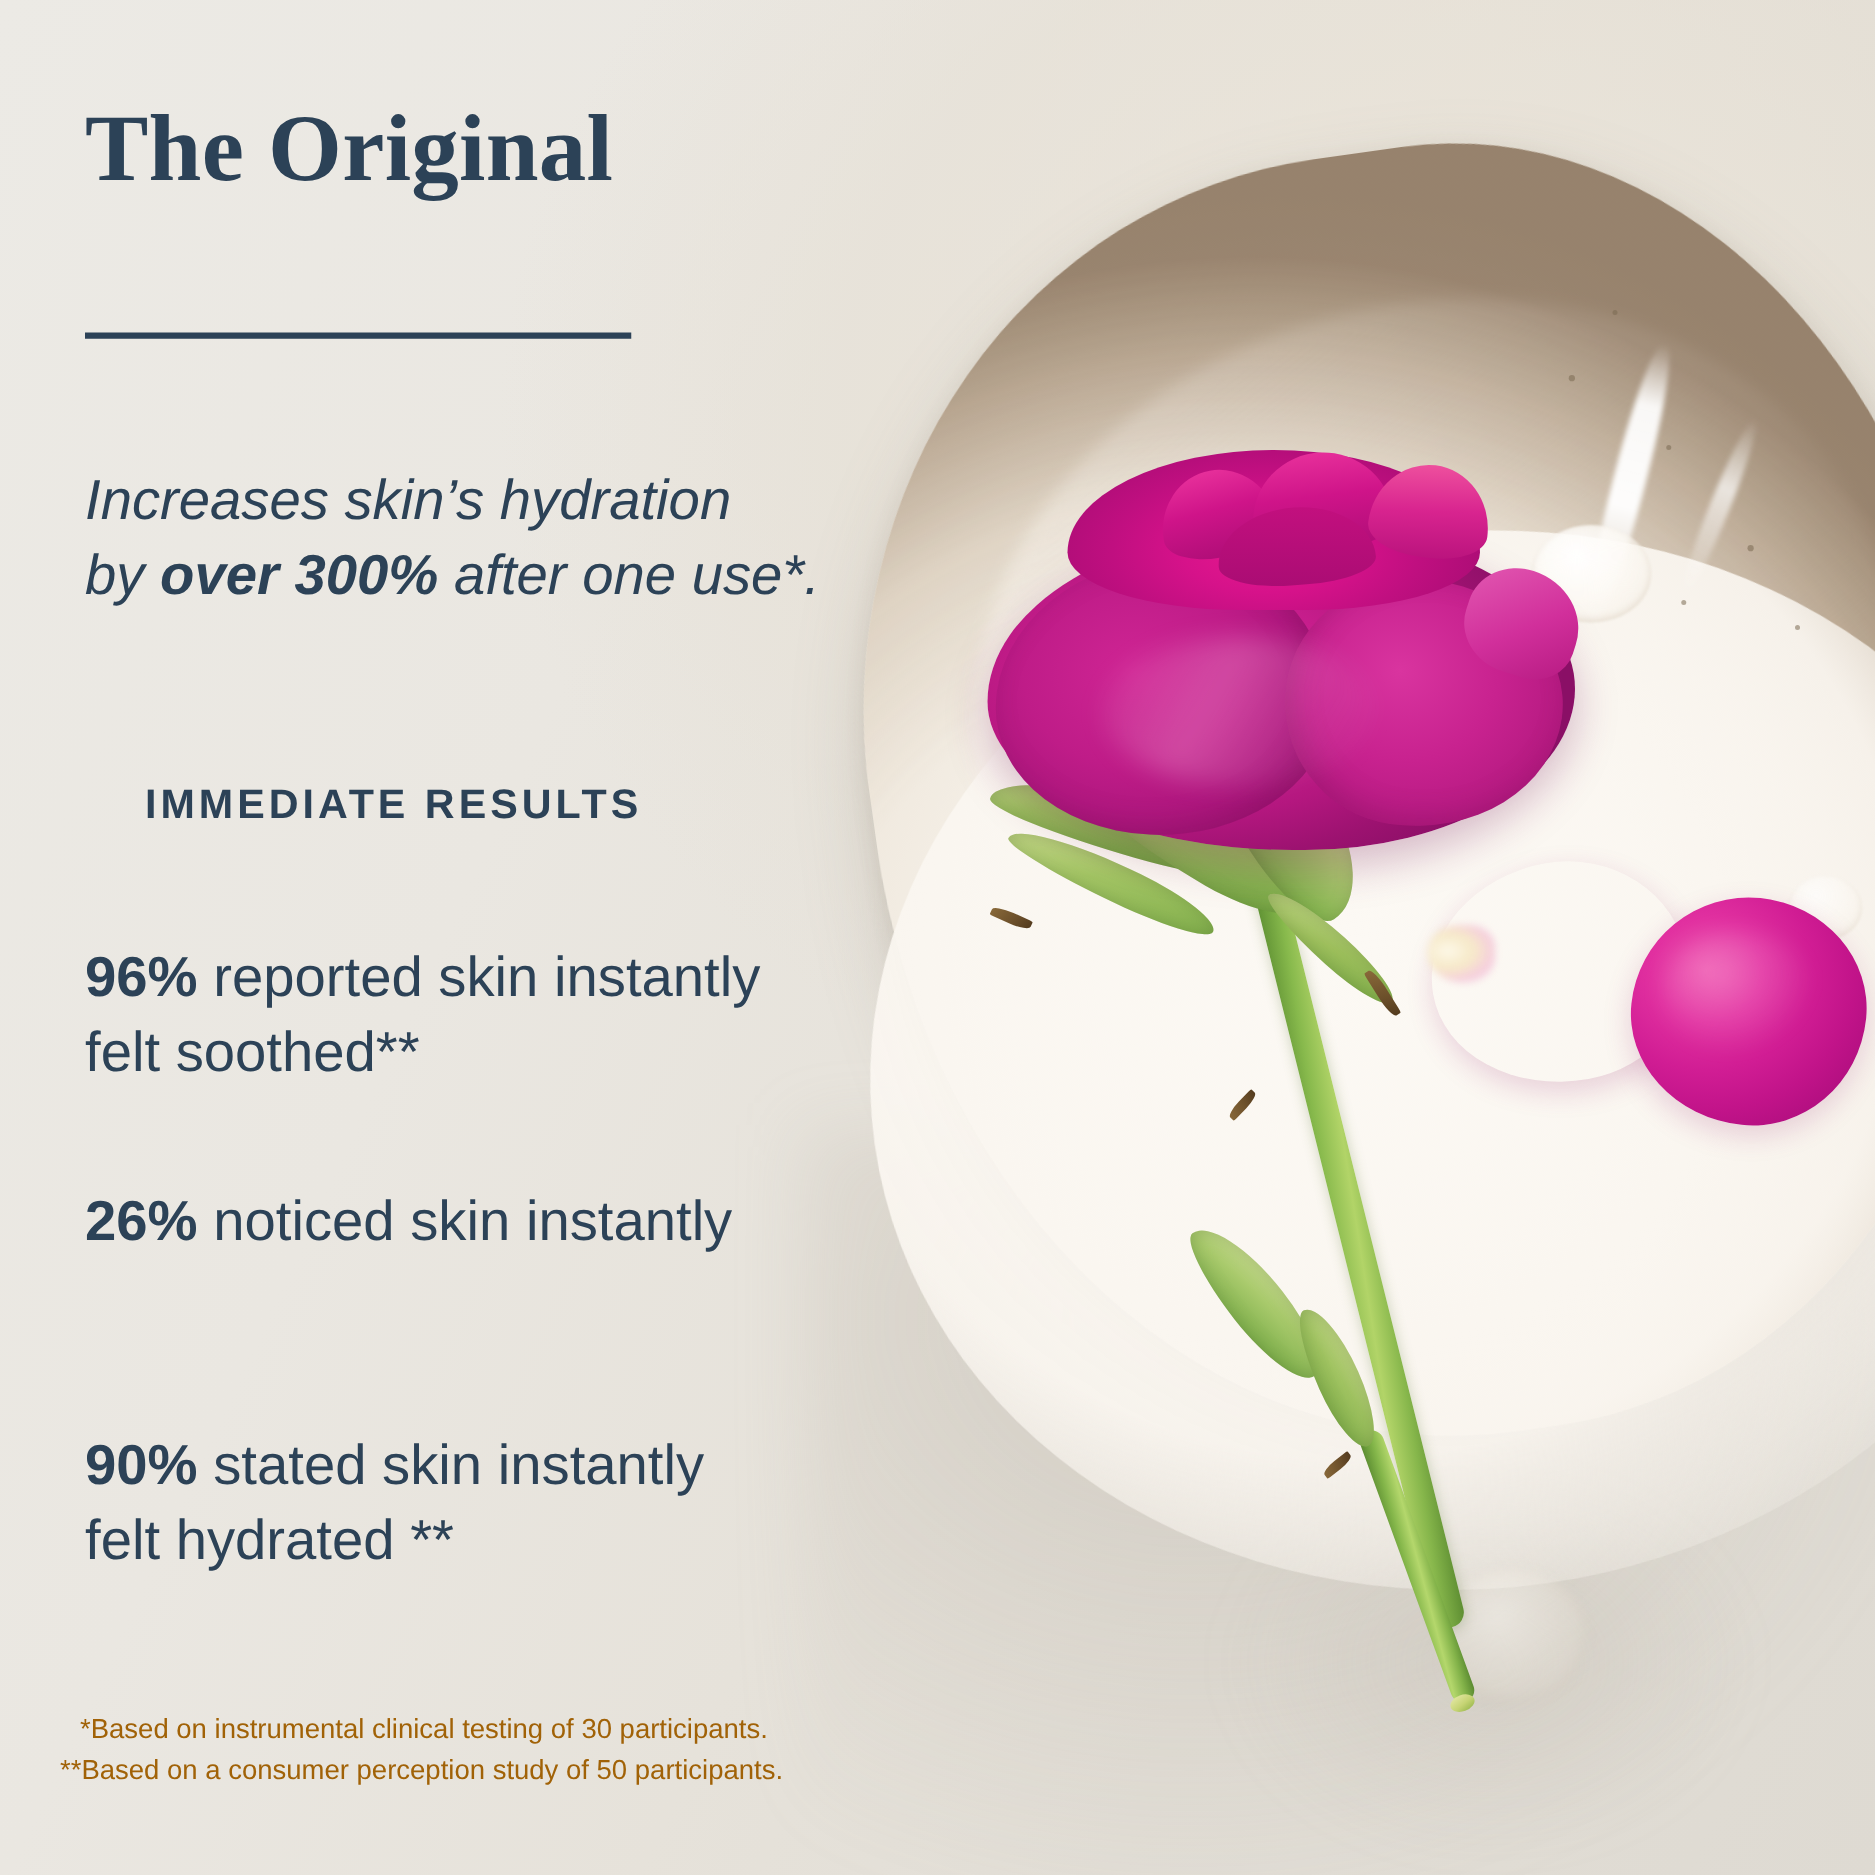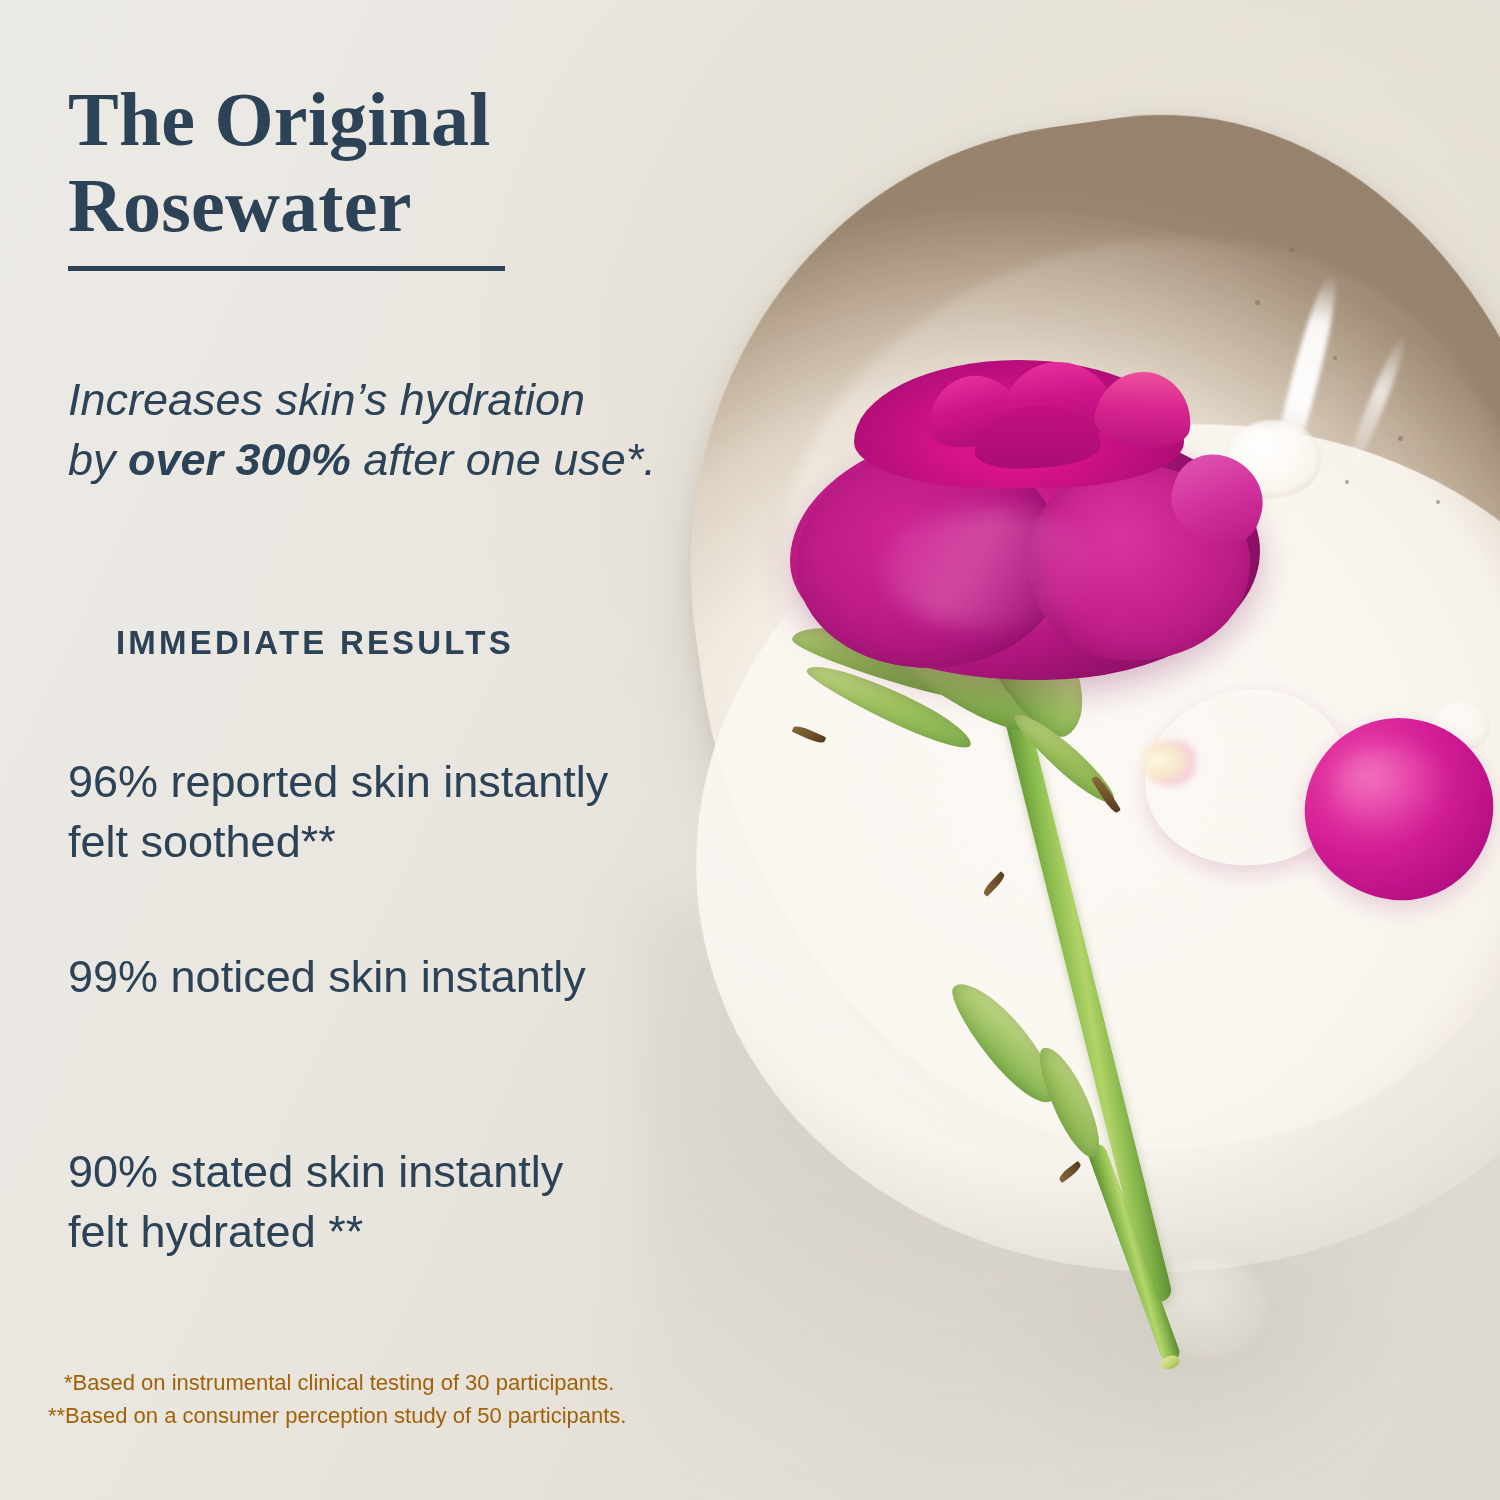--- a/index.html
+++ b/index.html
@@ -461,21 +461,21 @@
 
   .stat {
     position: absolute;
     left: 68px;
     width: 760px;
     font-size: 45px;
     line-height: 1.34;
     color: #2c4257;
     font-weight: 400;
   }
-  .stat .num { font-weight: 400; text-align: center; }
+  .stat .num { font-weight: 700; text-align: center; }
   .stat-0 { top: 707px; }
   .stat-1 { top: 902px; }
   .stat-2 { top: 1097px; }
 
   .footnotes {
     position: absolute;
     left: 48px;
     top: 1367px;
     font-size: 22px;
     line-height: 1.48;
@@ -550,39 +550,38 @@
     <div class="loose-petal loose-petal-l"></div>
     <div class="loose-petal-l-base"></div>
     <div class="loose-petal loose-petal-r"></div>
     <div class="petal-sheen"></div>
   </div>
 
   <div class="text-layer">
 
     <h1 class="headline">
       <span>The Original</span><br>
-      <span>Rosewater</span>
     </h1>
 
     <div class="rule"></div>
 
     <p class="subhead">
       <span>Increases skin’s hydration</span><br>
       <span>by </span><b>over 300%</b><span> after one use*.</span>
     </p>
 
     <div class="eyebrow">IMMEDIATE RESULTS</div>
 
     <p class="stat stat-0">
       <span class="num">96%</span><span> reported skin instantly</span><br>
       <span>felt soothed**</span>
     </p>
 
     <p class="stat stat-1">
-      <span class="num">99%</span><span> noticed skin instantly</span><br>
+      <span class="num">26%</span><span> noticed skin instantly</span><br>
     </p>
 
     <p class="stat stat-2">
       <span class="num">90%</span><span> stated skin instantly</span><br>
       <span>felt hydrated **</span>
     </p>
 
     <div class="footnotes">
       <div class="footnote footnote-1">*Based on instrumental clinical testing of 30 participants.</div>
       <div class="footnote">**Based on a consumer perception study of 50 participants.</div>

